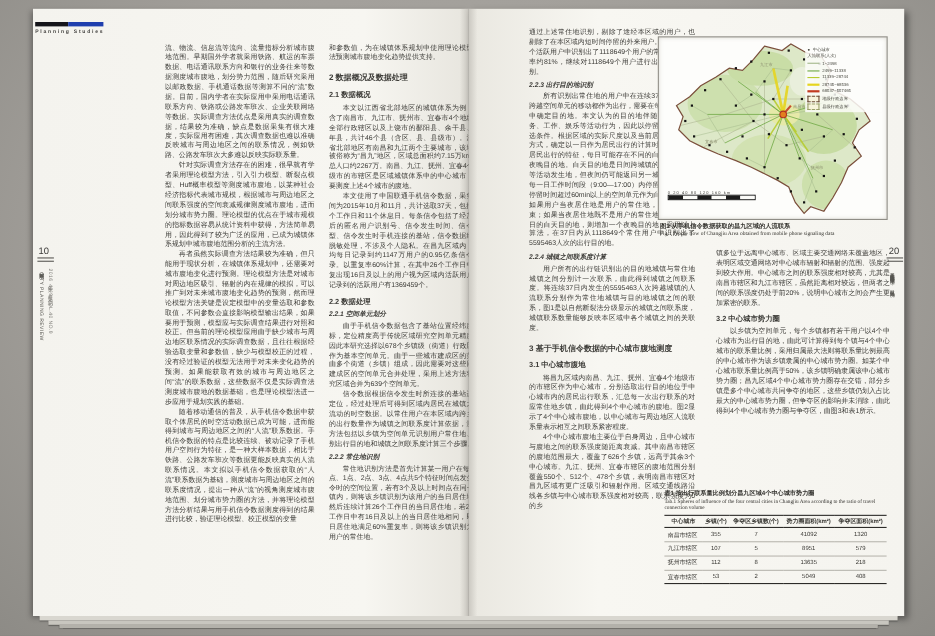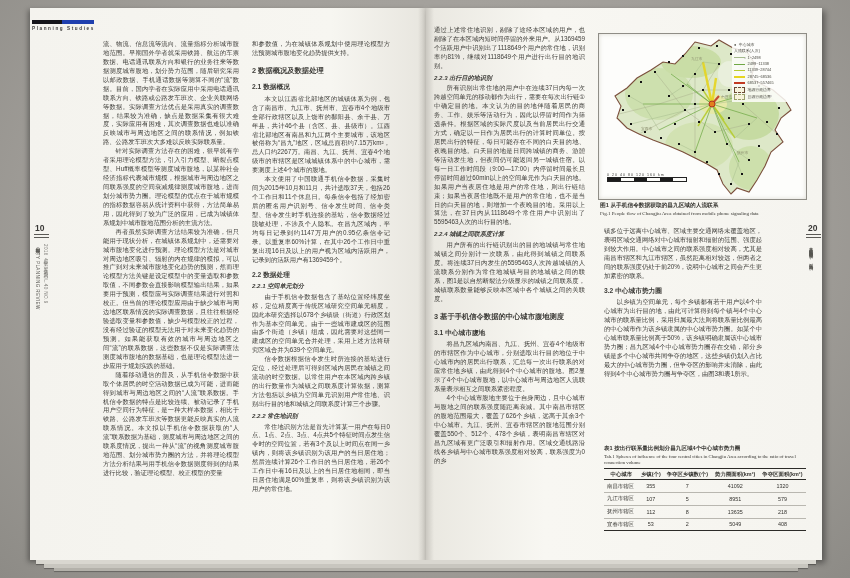--- a/index.html
+++ b/index.html
@@ -19,26 +19,26 @@
   #stack3{left:54px;top:568px;width:744px;height:3px;background:#b3b1aa;}
 
   
   .hbar{position:absolute;top:12px;height:4px;}
   #hbar-black{left:2px;width:30px;background:#15151a;}
   #hbar-blue{left:32px;width:32px;background:#1f3fae;}
   #series-label{position:absolute;left:2px;top:18px;font-size:4.6px;font-weight:bold;
     letter-spacing:1.6px;color:#3f3e3c;}
 
   
-  .pagenum{position:absolute;font-size:8.5px;font-weight:bold;color:#3a3937;}
+  .pagenum{position:absolute;font-size:8.5px;font-weight:normal;color:#3a3937;}
   .numrule{position:absolute;width:15px;height:2.4px;border-top:.9px solid #5a5955;border-bottom:.9px solid #5a5955;}
   .vtext{position:absolute;writing-mode:vertical-rl;font-size:4.6px;color:#55544f;letter-spacing:.4px;line-height:1.35;}
 
   
-  .col{position:absolute;text-align:justify;font-size:6.3px;line-height:1.42;color:#3d3c38;overflow:hidden;}
+  .col{position:absolute;text-align:justify;font-size:6.3px;line-height:1.42;color:#3d3c38;overflow:hidden;margin-left:47px;}
   .blk{margin:0;}
   .blk.p{text-indent:2em;}
   .blk.pc{text-indent:0;}
   .blk.h1{font-weight:bold;font-size:7.3px;margin:8px 0 6px;text-align:left;text-indent:0;}
   .blk.h2{font-weight:bold;font-size:6.7px;margin:5px 0 3px;text-align:left;text-indent:0;}
   .blk.h3{font-weight:bold;font-style:italic;font-size:6.1px;margin:3px 0 2px;text-align:left;text-indent:0;}
 
   
   #figure-box{position:absolute;left:172px;top:25px;width:207px;height:165px;background:#fdfdfb;
     border:.6px solid #8f8d86;box-shadow:inset 0 0 4px rgba(120,110,90,.25);}

